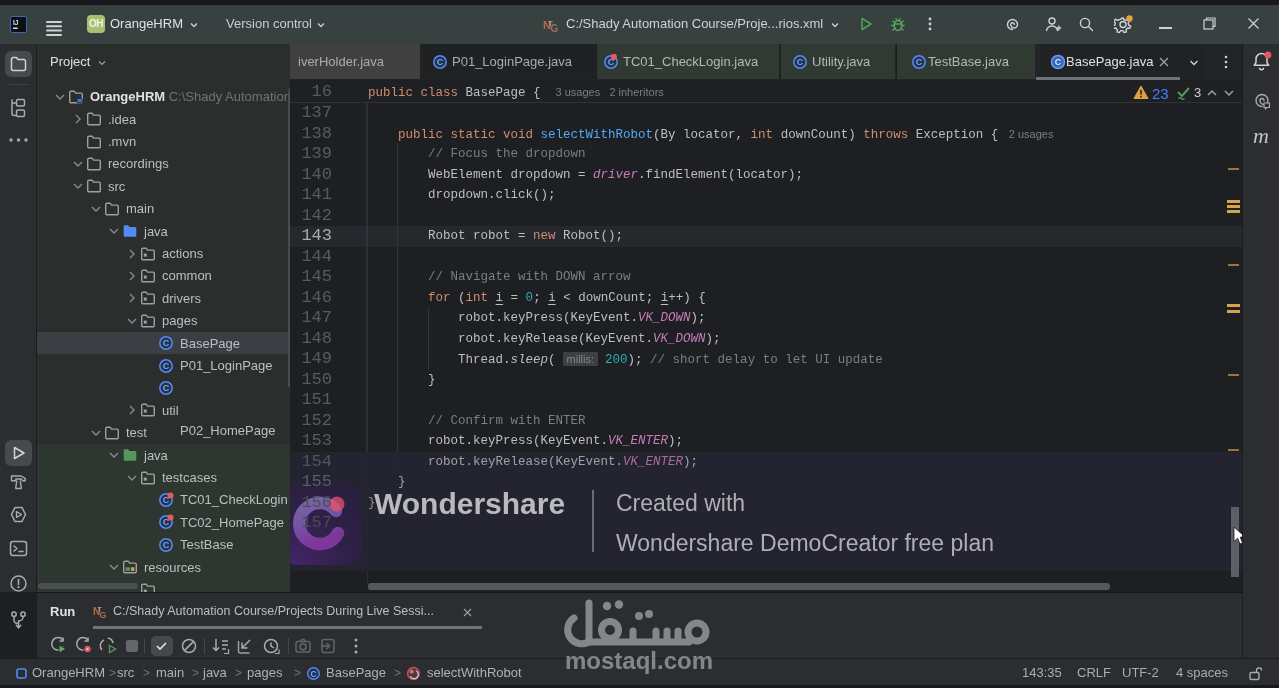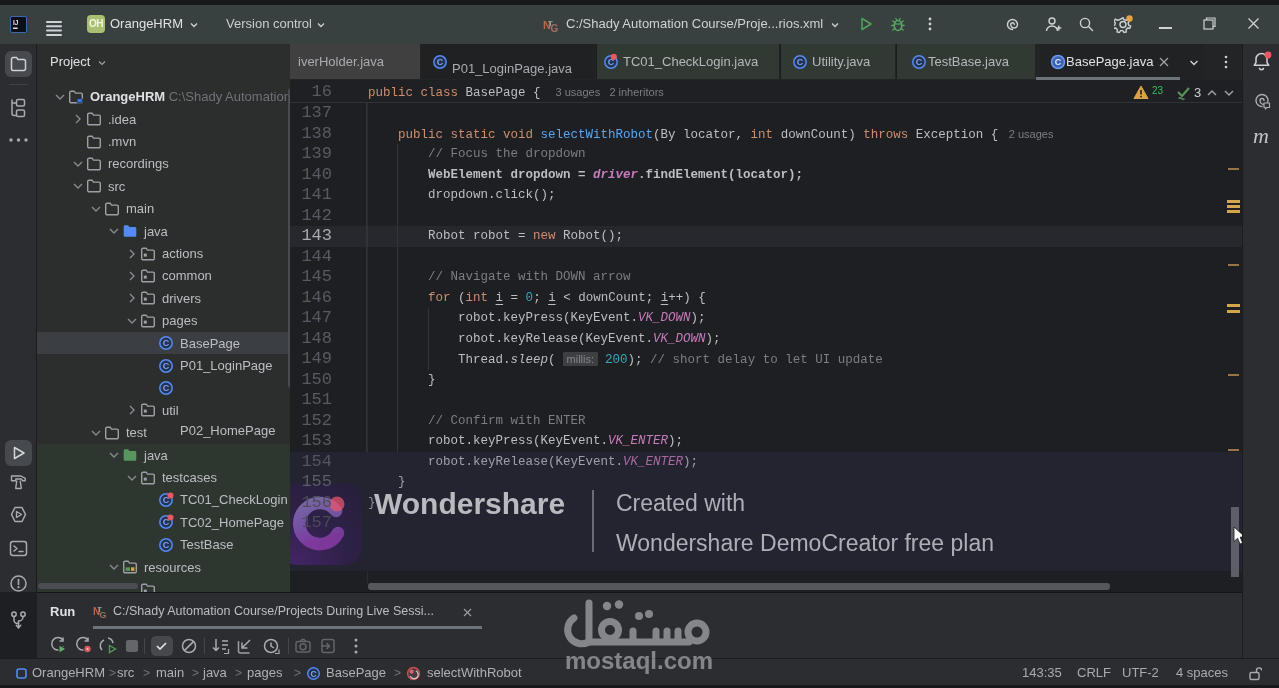--- a/index.html
+++ b/index.html
@@ -404,21 +404,21 @@
           <text x="8" y="11.3" font-size="9" font-weight="bold" fill="#79a1f5" text-anchor="middle" font-family="Liberation Sans">C</text>
         </svg>
       <svg class="abs" style="left:621px;top:10px" width="16" height="16" viewBox="0 0 16 16">
           <circle cx="8" cy="8" r="6.2" fill="#25344e" stroke="#548af7" stroke-width="1.5"></circle>
           <text x="8" y="11.3" font-size="9" font-weight="bold" fill="#79a1f5" text-anchor="middle" font-family="Liberation Sans">C</text>
         </svg>
       <svg class="abs" style="left:760px;top:10px" width="16" height="16" viewBox="0 0 16 16">
           <circle cx="8" cy="8" r="6.5" fill="#3b65b0" stroke="#6c99f5" stroke-width="1.5"></circle>
           <text x="8" y="11.3" font-size="9" font-weight="bold" fill="#d8e4fb" text-anchor="middle" font-family="Liberation Sans">C</text>
         </svg>
-      <span class="abs" style="left:162px;top:17px;font-size:13px;color:#a8abb0;text-align:center;">P01_LoginPage.java</span>
+      <span class="abs" style="left:162px;top:10px;font-size:13px;color:#a8abb0;text-align:center;">P01_LoginPage.java</span>
       <span class="abs" style="left:333px;top:10px;font-size:13px;color:#b4b7bc;">TC01_CheckLogin.java</span>
       <span class="abs" style="left:522px;top:10px;font-size:13px;color:#b4b7bc;">Utility.java</span>
       <span class="abs" style="left:638px;top:10px;font-size:13px;color:#b4b7bc;">TestBase.java</span>
       <span class="abs" style="left:776px;top:10px;font-size:13px;color:#dfe1e5;">BasePage.java</span>
 
       <svg class="abs" style="left:869px;top:13px" width="10" height="10" viewBox="0 0 10 10">
           <g stroke="#9da0a6" stroke-width="1.2">
             <line x1="1" y1="1" x2="9" y2="9"></line>
             <line x1="9" y1="1" x2="1" y2="9"></line>
           </g>
@@ -461,21 +461,21 @@
       <span class="lnum" style="top:349.0px;color:#565b63;">149</span>
       <span class="lnum" style="top:369.5px;color:#565b63;">150</span>
       <span class="lnum" style="top:390.0px;color:#565b63;">151</span>
       <span class="lnum" style="top:410.5px;color:#565b63;">152</span>
       <span class="lnum" style="top:431.0px;color:#565b63;">153</span>
       <span class="lnum" style="top:451.5px;color:#565b63;">154</span>
       </div>
       <div id="code">
       <div class="codeline" style="top:123.5px;">    <span class="k">public static void </span><span class="m">selectWithRobot</span>(By locator, <span class="k">int</span> downCount) <span class="k">throws</span> Exception { <span class="inlay"> 2 usages</span></div>
       <div class="codeline" style="top:144.0px;"><span class="c">        // Focus the dropdown</span></div>
-      <div class="codeline" style="top:164.5px;font-weight:bold;">        WebElement dropdown = <span class="f">driver</span>.findElement(locator);</div>
+      <div class="codeline" style="top:164.5px;">        WebElement dropdown = <span class="f">driver</span>.findElement(locator);</div>
       <div class="codeline" style="top:185.0px;">        dropdown.click();</div>
       <div class="codeline" style="top:226.0px;">        Robot robot = <span class="k">new</span> Robot();</div>
       <div class="codeline" style="top:267.0px;"><span class="c">        // Navigate with DOWN arrow</span></div>
       <div class="codeline" style="top:287.5px;">        <span class="k">for</span> (<span class="k">int</span> <span class="u">i</span> = <span class="n">0</span>; <span class="u">i</span> &lt; downCount; <span class="u">i</span>++) {</div>
       <div class="codeline" style="top:308.0px;">            robot.keyPress(KeyEvent.<span class="f">VK_DOWN</span>);</div>
       <div class="codeline" style="top:328.5px;">            robot.keyRelease(KeyEvent.<span class="f">VK_DOWN</span>);</div>
       <div class="codeline" style="top:349.0px;">            Thread.<span style="font-style:italic">sleep</span>( <span class="bubble">millis:</span> <span class="n">200</span>); <span class="c">// short delay to let UI update</span></div>
       <div class="codeline" style="top:369.5px;">        }</div>
       <div class="codeline" style="top:410.5px;"><span class="c">        // Confirm with ENTER</span></div>
       <div class="codeline" style="top:431.0px;">        robot.keyPress(KeyEvent.<span class="f">VK_ENTER</span>);</div>
@@ -486,21 +486,21 @@
       <div class="abs" style="left:290px;top:81px;width:952px;height:22px;background:#1f2023;border-bottom:1px solid #303236;">
         <span class="lnum" style="left:0;top:1px;">16</span>
         <span class="codeline" style="left:78px;top:1px;"><span class="k">public class </span><span style="color:#bcbec4">BasePage</span> {  <span class="inlay">3 usages   2 inheritors</span></span>
       </div>
 
       <svg class="abs" style="left:1133px;top:85px" width="16" height="15" viewBox="0 0 16 15">
         <path d="M8 1 L15 13.5 H1 Z" fill="#d9a343" stroke="#d9a343" stroke-linejoin="round"></path>
         <line x1="8" y1="5" x2="8" y2="9.5" stroke="#1e1f22" stroke-width="1.6"></line>
           <circle cx="8" cy="11.6" r="0.9" fill="#1e1f22"></circle>
       </svg>
-      <span class="abs" style="left:1152px;top:85px;font-size:10px;color:#22c55e;">23</span>
+      <span class="abs" style="left:1152px;top:85px;font-size:15px;color:#3b82f6;">23</span>
       <svg class="abs" style="left:1175px;top:84px" width="16" height="17" viewBox="0 0 16 17">
         <path d="M3 8 l4 4 7-8" fill="none" stroke="#57965c" stroke-width="2"></path>
         <path d="M3.5 14.5 q1.5 -1.5 3 0 q1.5 1.5 3 0" fill="none" stroke="#57965c" stroke-width="1.4"></path>
       </svg>
       <span class="abs" style="left:1194px;top:85px;font-size:13px;color:#ced0d4;">3</span>
       <svg class="abs" style="left:1206px;top:88px" width="12" height="10" viewBox="0 0 12 10">
           <path d="M2 7 L6 3 L10 7" stroke="#9da0a6" stroke-width="1.5" fill="none"></path>
         </svg>
       <svg class="abs" style="left:1223px;top:88px" width="12" height="10" viewBox="0 0 12 10">
           <path d="M2 3 L6 7 L10 3" stroke="#9da0a6" stroke-width="1.5" fill="none"></path>

